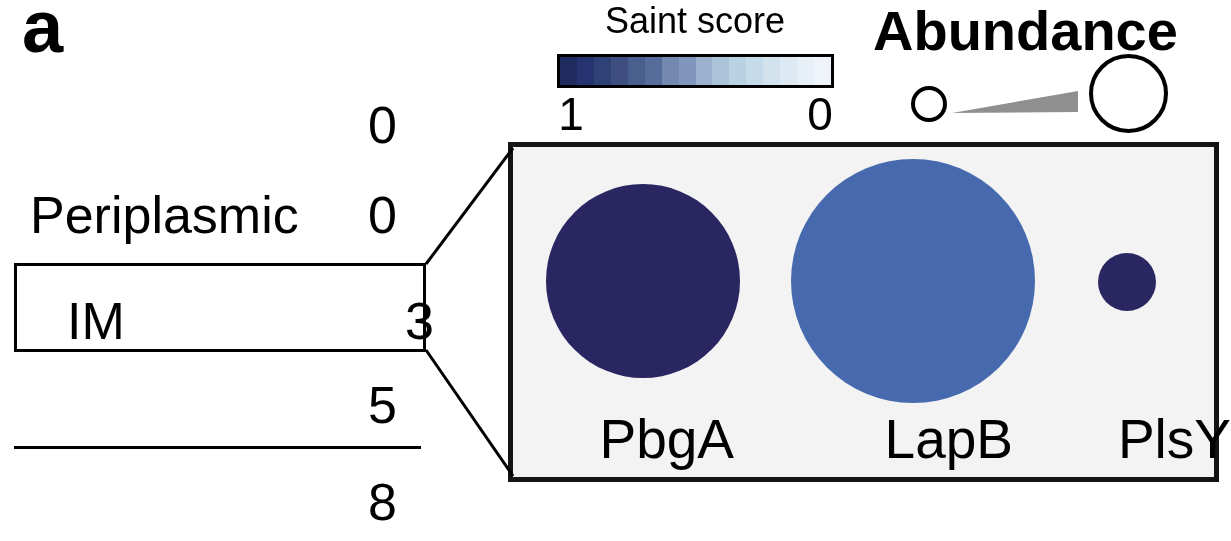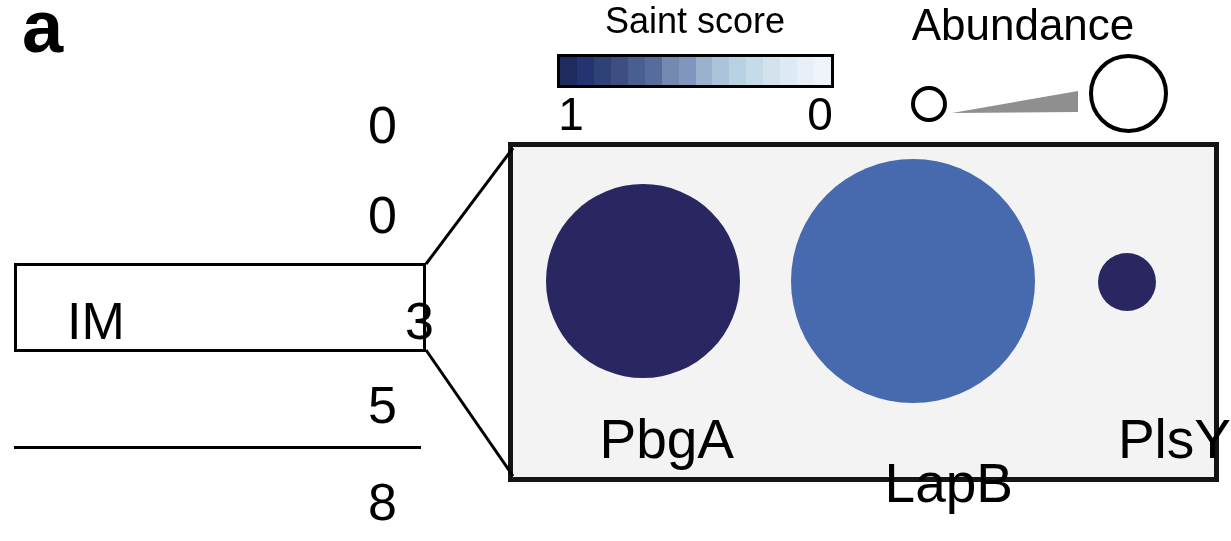--- a/index.html
+++ b/index.html
@@ -28,52 +28,53 @@
   .colorbar {
     position:absolute; left:557px; top:54px; width:277px; height:34px;
     border:3px solid #000; box-sizing:border-box; display:flex; overflow:hidden;
   }
   .cb-step { flex:1 1 auto; height:100%; }
   .cb-tick { position:absolute; width:44px; text-align:center; font-size:46px; line-height:1; top:91px; }
   .cb-tick-left  { left:549px; }
   .cb-tick-right { left:798px; }
 
   
-  .abundance-title { position:absolute; left:873px; top:3px; width:300px; text-align:center; font-size:44px; line-height:1; }
+  .abundance-title { position:absolute; left:873px; top:3px; width:300px; text-align:center; font-size:56px; line-height:1;font-weight:bold; }
   .legend-circle { position:absolute; background:#fff; border-radius:50%; box-sizing:border-box; }
   .legend-circle-small { left:911px; top:86px;  width:36px; height:36px; border:4px solid #000; }
   .legend-circle-large { left:1089px; top:54px; width:79px; height:79px; border:4px solid #000; }
 
   
   .zoom-panel {
     position:absolute; left:508px; top:142px; width:711px; height:340px;
     background:#f3f3f3; border:5px solid #141414; box-sizing:border-box;
   }
   .bubble { position:absolute; border-radius:50%; }
   .bubble-0 { left:546px;  top:184px; width:194px; height:194px; }
   .bubble-1 { left:791px;  top:159px; width:244px; height:244px; }
   .bubble-2 { left:1098px; top:253px; width:58px;  height:58px; }
   .bubble-label { position:absolute; top:412px; width:200px; text-align:right; font-size:55px; line-height:1; }
   .blabel-0 { left:534px; }
-  .blabel-1 { left:813px;margin-top:44px; }
+  .blabel-1 { left:813px; }
   .blabel-2 { left:1031px; }
 
   .overlay-svg { position:absolute; left:0; top:0; width:1231px; height:541px; pointer-events:none; }
 </style>
 </head>
 <body>
 
 <div class="figure">
 
   <div class="panel-label">a</div>
 
   <div class="trow row-0">
     <span class="tvalue">0</span>
   </div>
   <div class="trow row-1">
+    <span>Periplasmic</span>
     <span class="tvalue">0</span>
   </div>
   <div class="im-box"></div>
   <div class="trow row-2">
     <span>IM</span>
     <span class="tvalue">3</span>
   </div>
   <div class="trow row-3">
     <span class="tvalue">5</span>
   </div>

